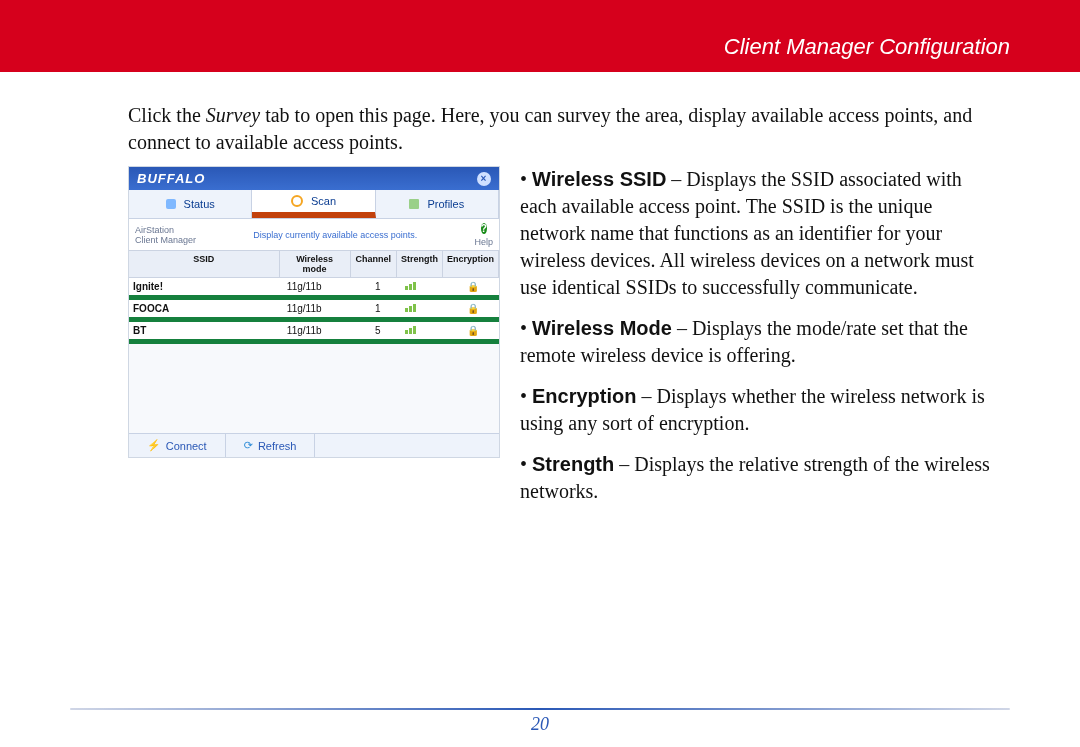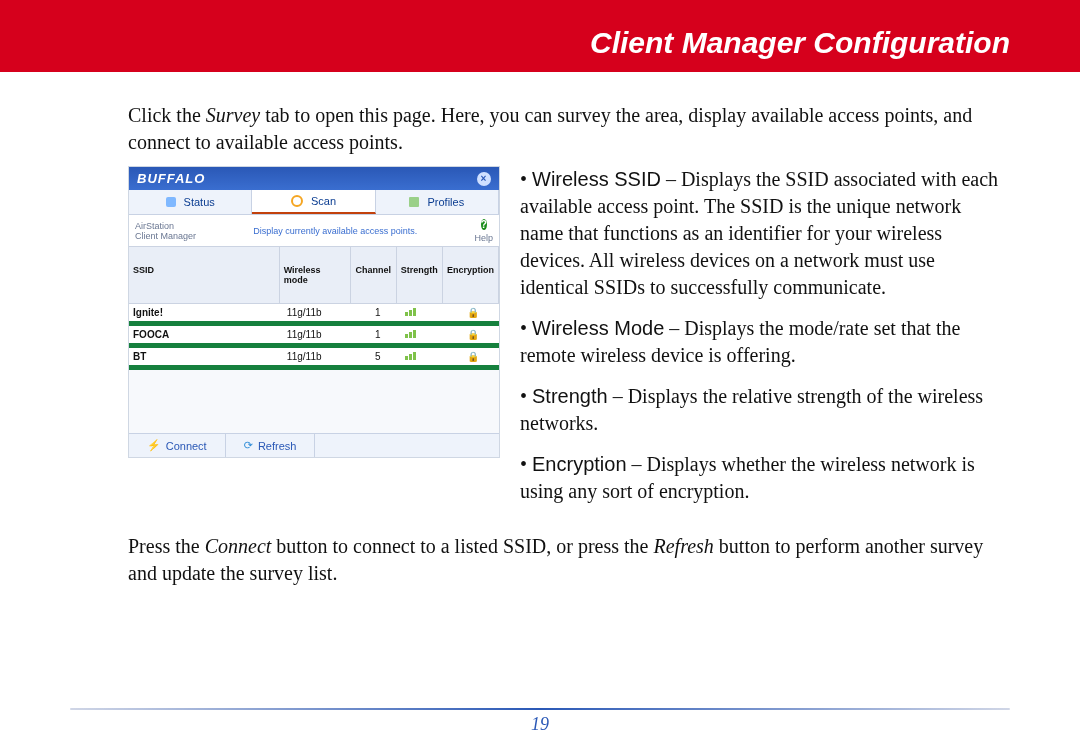--- a/index.html
+++ b/index.html
@@ -1,49 +1,49 @@
 <!DOCTYPE html>
 <html><head>
 <meta charset="utf-8">
 <style>
   html,body{margin:0;padding:0;width:1080px;height:747px;background:#fff;font-family:Georgia,serif;color:#111;}
   .page{width:1080px;height:747px;position:relative;}
   .redbar{background:#d6001c;height:72px;width:100%;position:relative;}
-  .redbar h1{margin:0;color:#fff;font-family:Arial,Helvetica,sans-serif;font-weight:bold;font-style:italic;font-size:30px;position:absolute;right:70px;bottom:12px;}
+  .redbar h1{margin:0;color:#fff;font-family:Arial,Helvetica,sans-serif;font-weight:normal;font-style:italic;font-size:22px;position:absolute;right:70px;bottom:12px;}
   .bodywrap{padding:30px 80px 0 80px;margin-left:48px;}
   .intro{font-size:20px;line-height:1.35;margin:0 0 10px 0;}
   .intro2{font-size:20px;line-height:1.35;margin:0 0 18px 0;}
   em{font-style:italic;}
   .row{display:flex;align-items:flex-start;}
   .shot{width:370px;flex:0 0 370px;margin-right:20px;background:#f7f9fc;border:1px solid #cfd7e3;position:relative;height:290px;}
   .shot-top{background:linear-gradient(#2a58b6,#3a6ed0);color:#fff;font:italic bold 13px Arial;padding:4px 8px;letter-spacing:1px;display:flex;justify-content:space-between;align-items:center;}
   .closex{width:14px;height:14px;border-radius:50%;background:#cfe0ff;color:#2a58b6;font:bold 10px/14px Arial;text-align:center;}
   .tabs{display:flex;background:#eef3fb;border-bottom:1px solid #c8d2e4;}
   .tab{flex:1;font:11px Arial;color:#0b3d91;text-align:center;padding:5px 0;border-right:1px solid #c8d2e4;display:flex;align-items:center;justify-content:center;gap:8px;}
-  .tab.active{background:#fff;border-bottom:2px solid #c2410c;}
+  .tab.active{background:#fff;border-bottom:6px solid #c2410c;}
   .ticon{width:10px;height:10px;display:inline-block;}
   .statusrow{display:flex;justify-content:space-between;align-items:center;padding:3px 6px;font:10px Arial;color:#3a6ed0;background:#fff;}
   .helpico{width:14px;height:14px;border-radius:50%;background:#1a8c1a;color:#fff;font:bold 10px/14px Arial;text-align:center;}
   .shdr{display:flex;font:bold 9px Arial;background:#e9eef7;border-top:1px solid #cbd3e2;border-bottom:1px solid #cbd3e2;}
-  .shdr div{padding:18px 4px;border-right:1px solid #cbd3e2;}
+  .shdr div{padding:3px 4px;border-right:1px solid #cbd3e2;text-align:center;}
   .srow{display:flex;font:10px Arial;background:#fff;border-bottom:5px solid #15803d;}
   .srow div{padding:3px 4px;}
   .c-ssid{width:160px;}
   .c-mode{width:70px;}
   .c-ch{width:42px;text-align:center;}
   .c-str{width:42px;}
   .c-enc{width:48px;text-align:center;}
   .bars{display:inline-flex;align-items:flex-end;gap:1px;}
   .bars span{display:inline-block;width:3px;background:#7fc24a;}
   .lock{color:#e08a00;font-size:10px;}
   .shot-bottom{position:absolute;left:0;right:0;bottom:0;background:#eef3fb;border-top:1px solid #c8d2e4;display:flex;}
   .sbtn{font:11px Arial;color:#2a58b6;padding:5px 18px;border-right:1px solid #c8d2e4;display:flex;align-items:center;gap:5px;}
   .bullets{flex:1;font-size:20px;line-height:1.35;}
   .bullets p{margin:0 0 14px 0;}
-  .bullets b{font-family:Arial,Helvetica,sans-serif;font-weight:normal;}
+  .bullets b{font-family:Arial,Helvetica,sans-serif;font-weight:bold;}
   .footpara{font-size:20px;line-height:1.35;margin:14px 0 0 0;}
   .hr{position:absolute;left:70px;right:70px;top:708px;height:2px;background:linear-gradient(to right,#d0d6e6,#2a58b6,#d0d6e6);border-radius:2px;}
   .pnum{position:absolute;left:0;right:0;top:714px;text-align:center;font:italic 18px Georgia;color:#2a58b6;}
   .asmall{font:9px Arial;color:#6a7792;}
 </style>
 </head>
 <body>
 <div class="page">
 
 <div class="redbar">
@@ -132,26 +132,23 @@
         <div class="sbtn">
               <span style="color:#2a8ad6;">⟳</span>
               <span>Refresh</span>
             </div>
       </div>
     </div>
 
     <div class="bullets">
       <p>• <b>Wireless SSID</b><span> – Displays the SSID associated with each available access point. The SSID is the unique network name that functions as an identifier for your wireless devices. All wireless devices on a network must use identical SSIDs to successfully communicate.</span></p>
       <p>• <b>Wireless Mode</b><span> – Displays the mode/rate set that the remote wireless device is offering.</span></p>
+      <p>• <b>Encryption</b><span> – Displays whether the wireless network is using any sort of encryption.</span></p>
       <p>• <b>Strength</b><span> – Displays the relative strength of the wireless networks.</span></p>
-      <p>• <b>Encryption</b><span> – Displays whether the wireless network is using any sort of encryption.</span></p>
     </div>
   </div>
 
-  <p class="footpara">
-    <span>Press the </span><em>Connect</em><span> button to connect to a listed SSID, or press the </span><em>Refresh</em><span> button to perform another survey and update the survey list.</span>
-  </p>
 </div>
 
 <div class="hr"></div>
-<div class="pnum">19</div>
+<div class="pnum">20</div>
 
 </div>
 
 </body></html>

